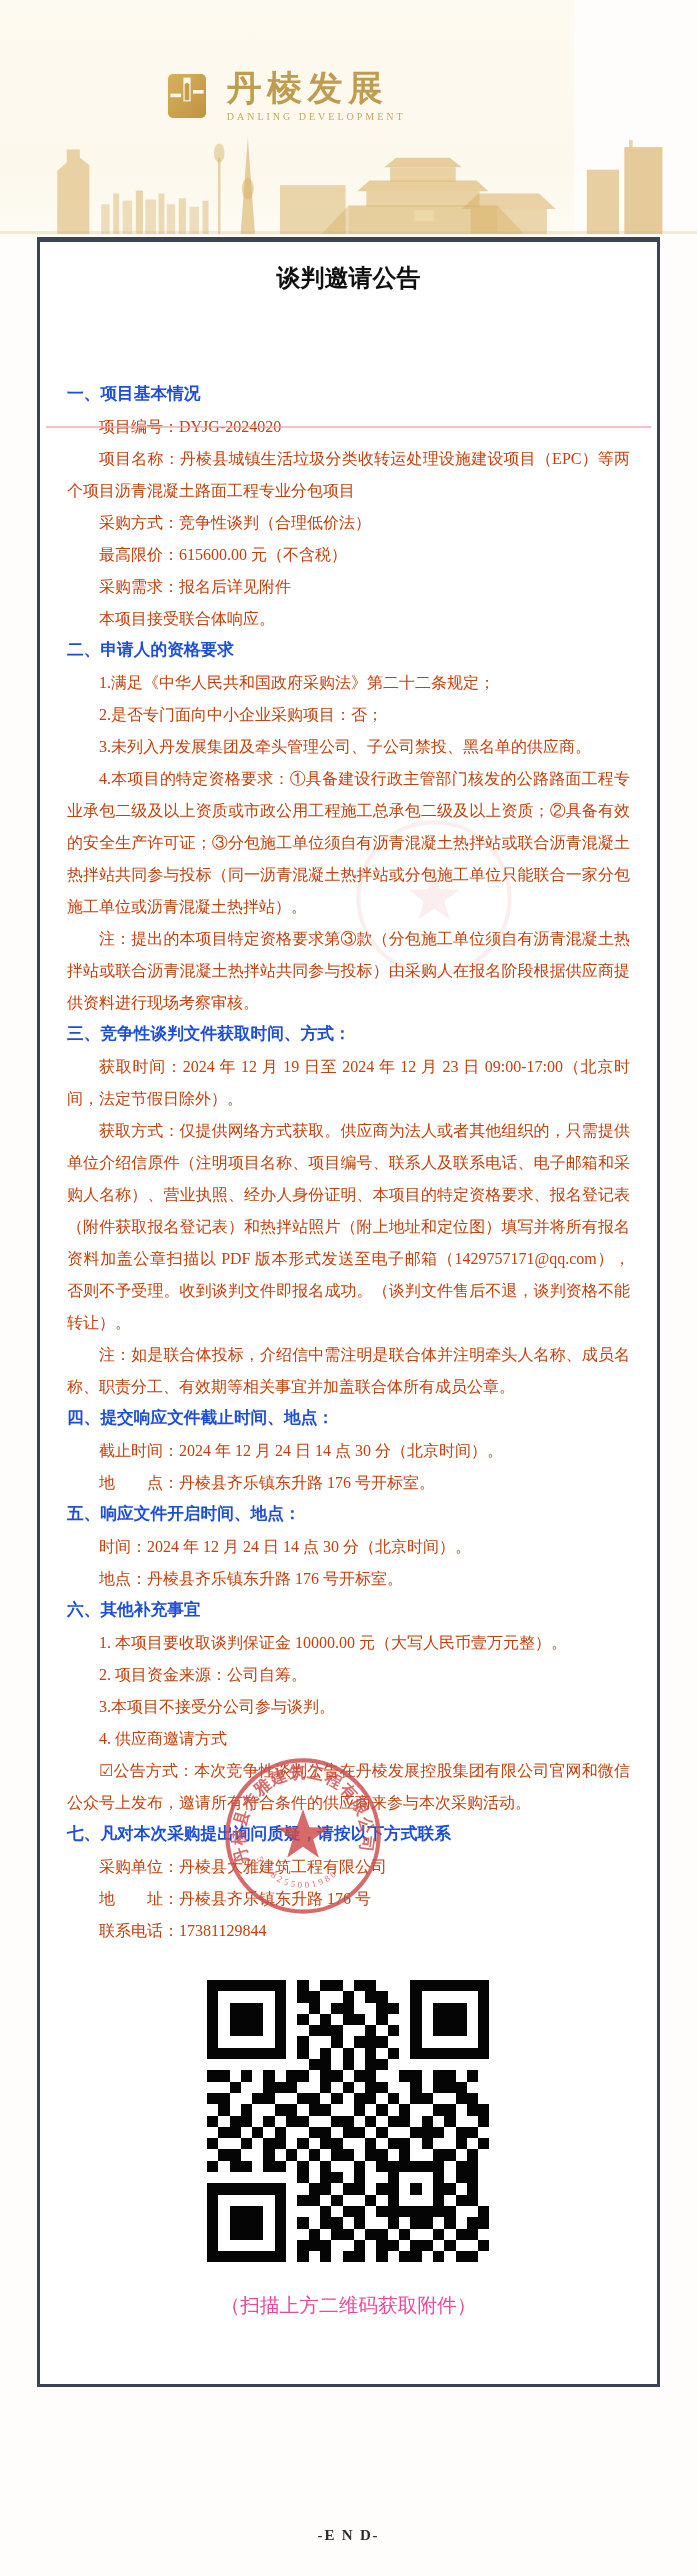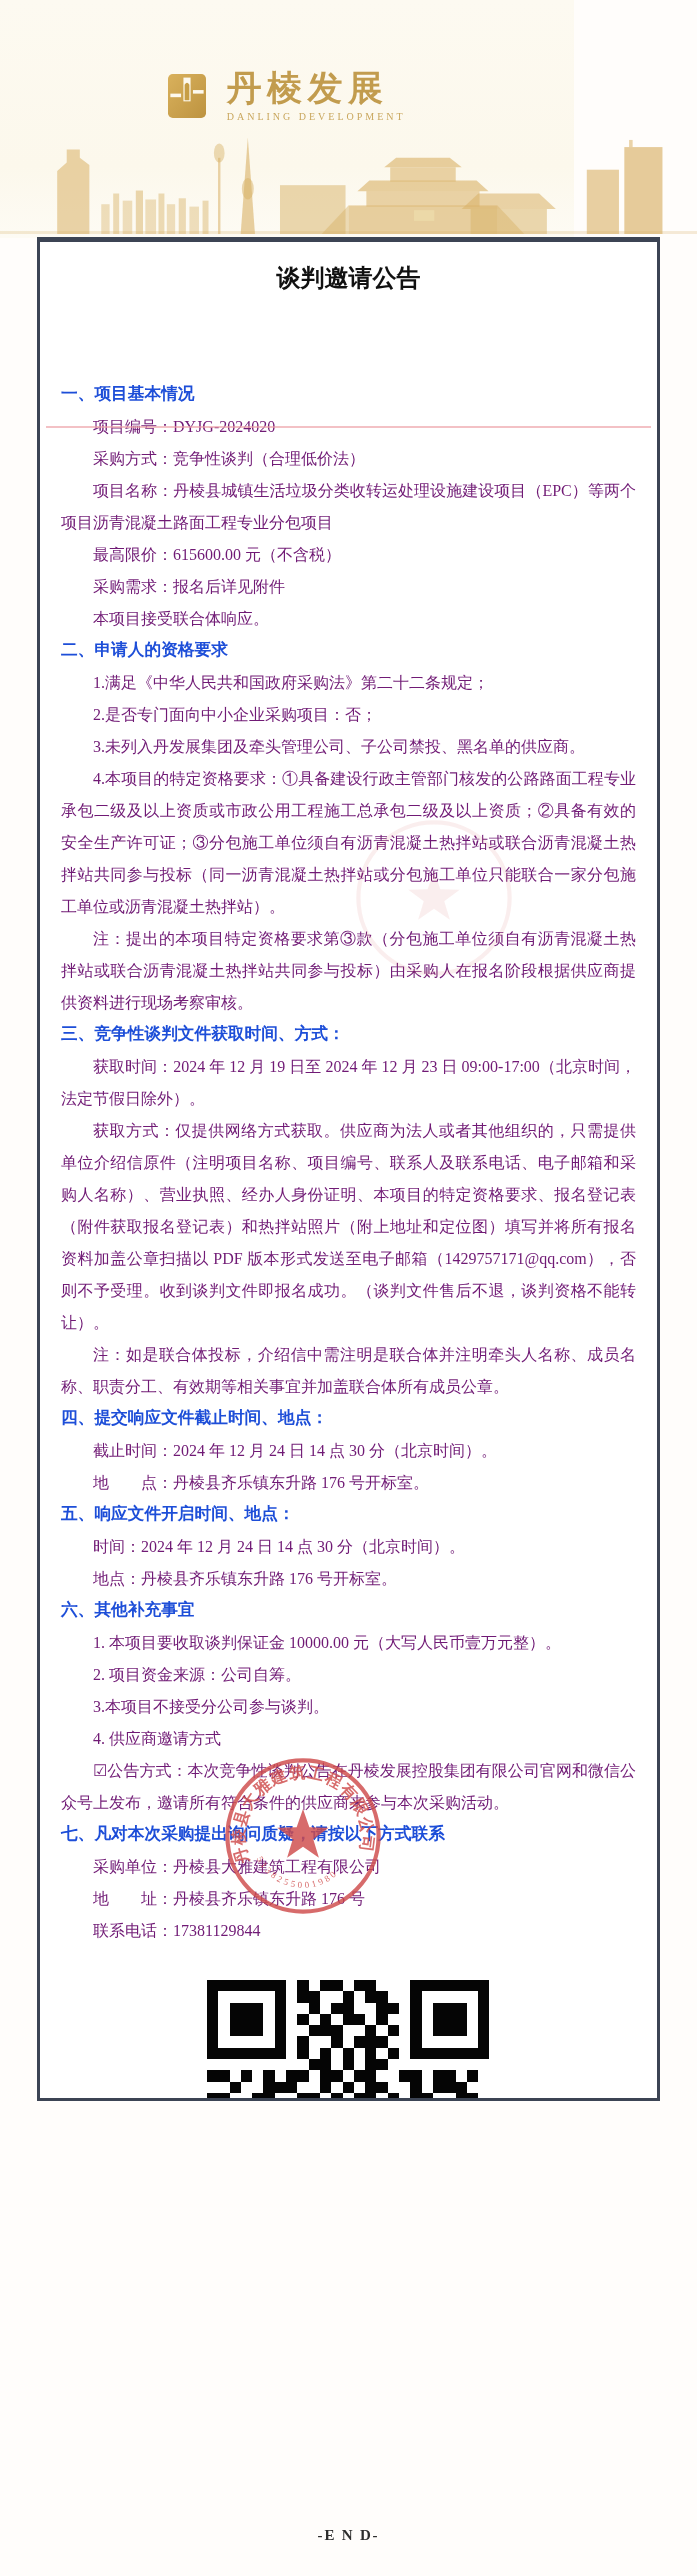--- a/index.html
+++ b/index.html
@@ -12,30 +12,30 @@
   
   .header{position:absolute;top:0;left:0;width:574px;height:238px;
     background:linear-gradient(180deg,#fdfaf1 0%,#fcf8ec 70%,#fdfbf4 100%);}
   .brand-row{position:absolute;top:70px;left:0;width:100%;text-align:center;white-space:nowrap;}
   .brand-icon{display:inline-block;vertical-align:middle;width:38px;height:44px;}
   .brand-textwrap{display:inline-block;vertical-align:middle;margin-left:18px;text-align:left;}
   .brand-name{font-size:35px;font-weight:bold;letter-spacing:5.4px;color:#c29c4e;line-height:37px;}
   .brand-sub{font-size:10px;letter-spacing:3px;color:#c9a75e;margin-top:3.6px;}
   .skyline{position:absolute;left:0;bottom:3.6px;width:697px;height:100px;}
   
-  .card{position:absolute;left:37px;top:237px;width:623px;height:1864px;box-sizing:border-box;
+  .card{position:absolute;left:37px;top:237px;width:623px;height:2150px;box-sizing:border-box;
     background:#ffffff;border:3px solid #3c4454;border-top-width:5.4px;
-    padding:0 21px;overflow:hidden;}
+    padding:0 27px;overflow:hidden;}
   .doc-title{font-size:24px;font-weight:bold;text-align:center;line-height:36px;margin:18px 0 0 0;color:#111;}
   .sec{margin:0;}
   .sec.first{margin-top:83px;}
   .sec-h{font-size:16.7px;line-height:32px;font-weight:bold;margin:0;color:#1d4ed8;
     font-family:Liberation Mono, monospace;}
   .body-line{font-size:16px;line-height:32px;margin:0;text-indent:2em;text-align:justify;
-    word-break:break-all;color:#701a75;}
+    word-break:break-all;color:#c2410c;}
   .pink-line{position:absolute;left:6px;top:184px;width:605px;height:2.4px;
     background:rgba(236,160,166,0.65);}
   
   .seal{position:absolute;left:179px;top:1510px;width:168px;height:168px;opacity:.82;}
   .seal-ghost{position:absolute;left:310px;top:572px;width:168px;height:168px;opacity:.09;}
   
   .qr-wrap{margin:33px auto 0 auto;width:283px;}
   #qr-grid{display:grid;grid-template-columns:repeat(25,11.3px);grid-auto-rows:11.3px;}
   #qr-grid div{background:transparent;}
   #qr-grid div.on{background:#050505;}
@@ -105,22 +105,22 @@
 </div>
 
 <div class="card">
   <div class="pink-line"></div>
 
   <h1 class="doc-title">谈判邀请公告</h1>
 
   <div class="sec first">
     <h2 class="sec-h">一、项目基本情况</h2>
     <p class="body-line">项目编号：DYJG-2024020</p>
+    <p class="body-line">项目名称：丹棱县城镇生活垃圾分类收转运处理设施建设项目（EPC）等两个项目沥青混凝土路面工程专业分包项目</p>
     <p class="body-line">采购方式：竞争性谈判（合理低价法）</p>
-    <p class="body-line">项目名称：丹棱县城镇生活垃圾分类收转运处理设施建设项目（EPC）等两个项目沥青混凝土路面工程专业分包项目</p>
     <p class="body-line">最高限价：615600.00 元（不含税）</p>
     <p class="body-line">采购需求：报名后详见附件</p>
     <p class="body-line">本项目接受联合体响应。</p>
   </div>
 
   <div class="sec">
     <h2 class="sec-h">二、申请人的资格要求</h2>
     <p class="body-line">1.满足《中华人民共和国政府采购法》第二十二条规定；</p>
     <p class="body-line">2.是否专门面向中小企业采购项目：否；</p>
     <p class="body-line">3.未列入丹发展集团及牵头管理公司、子公司禁投、黑名单的供应商。</p>

